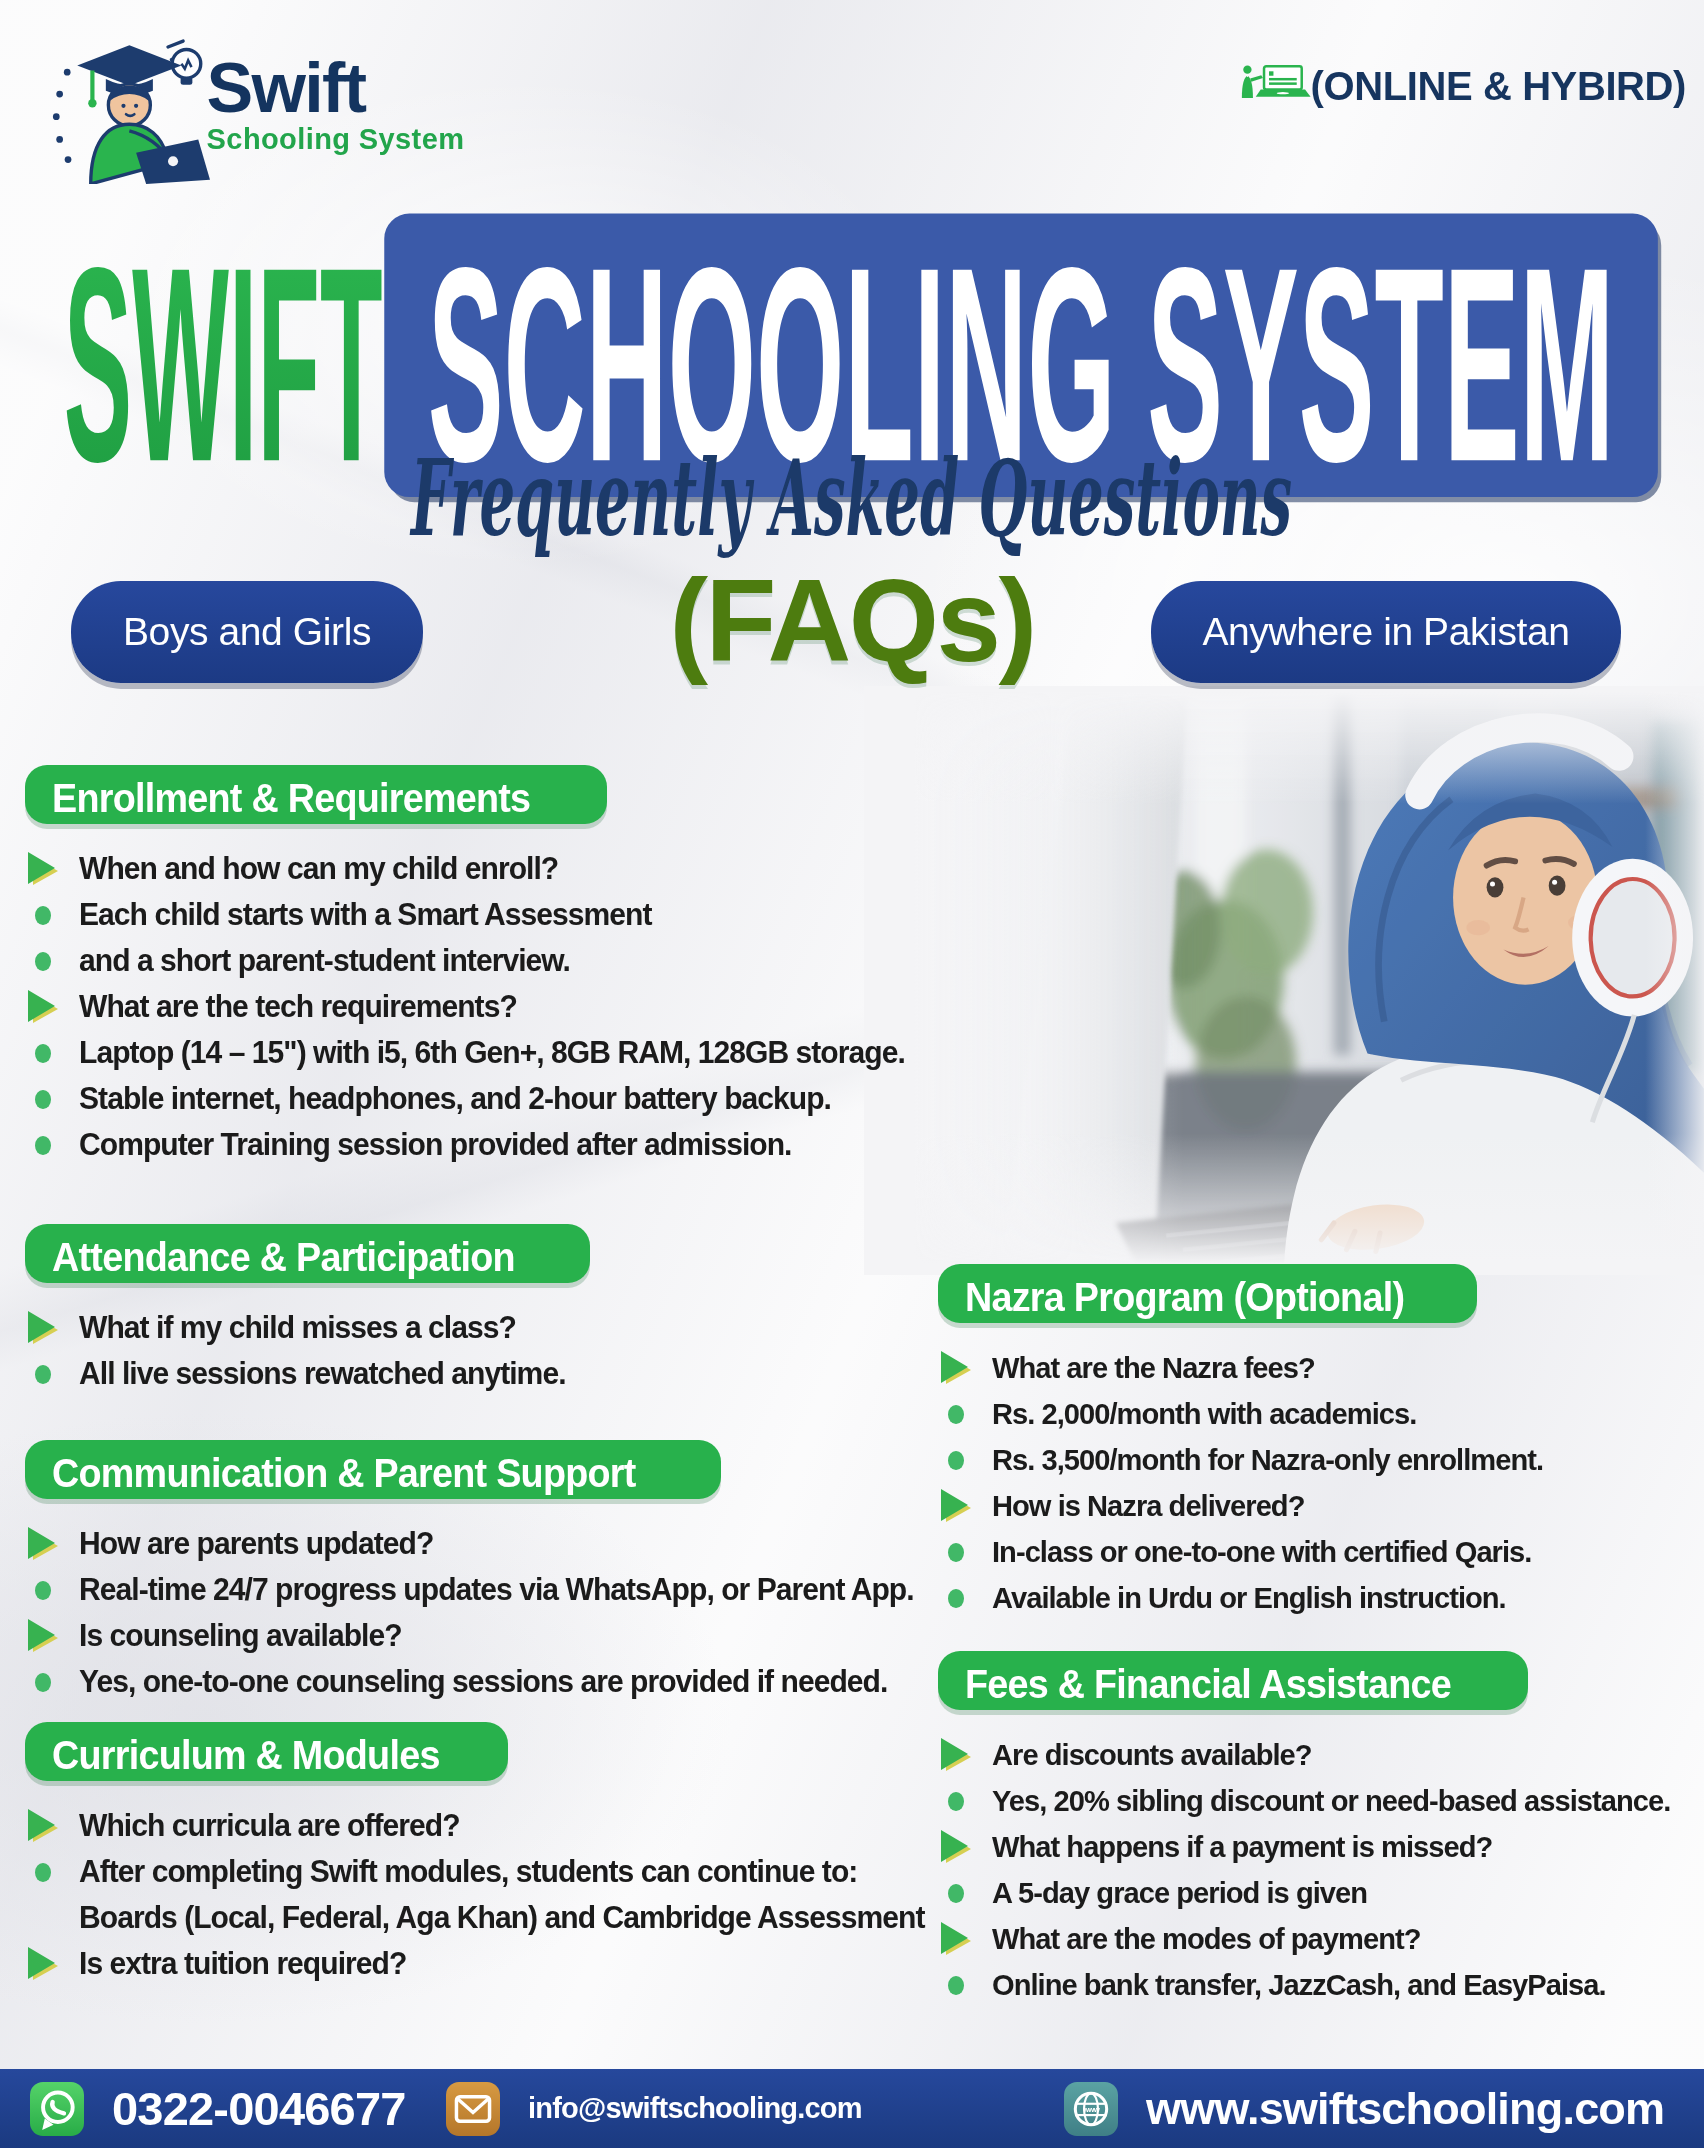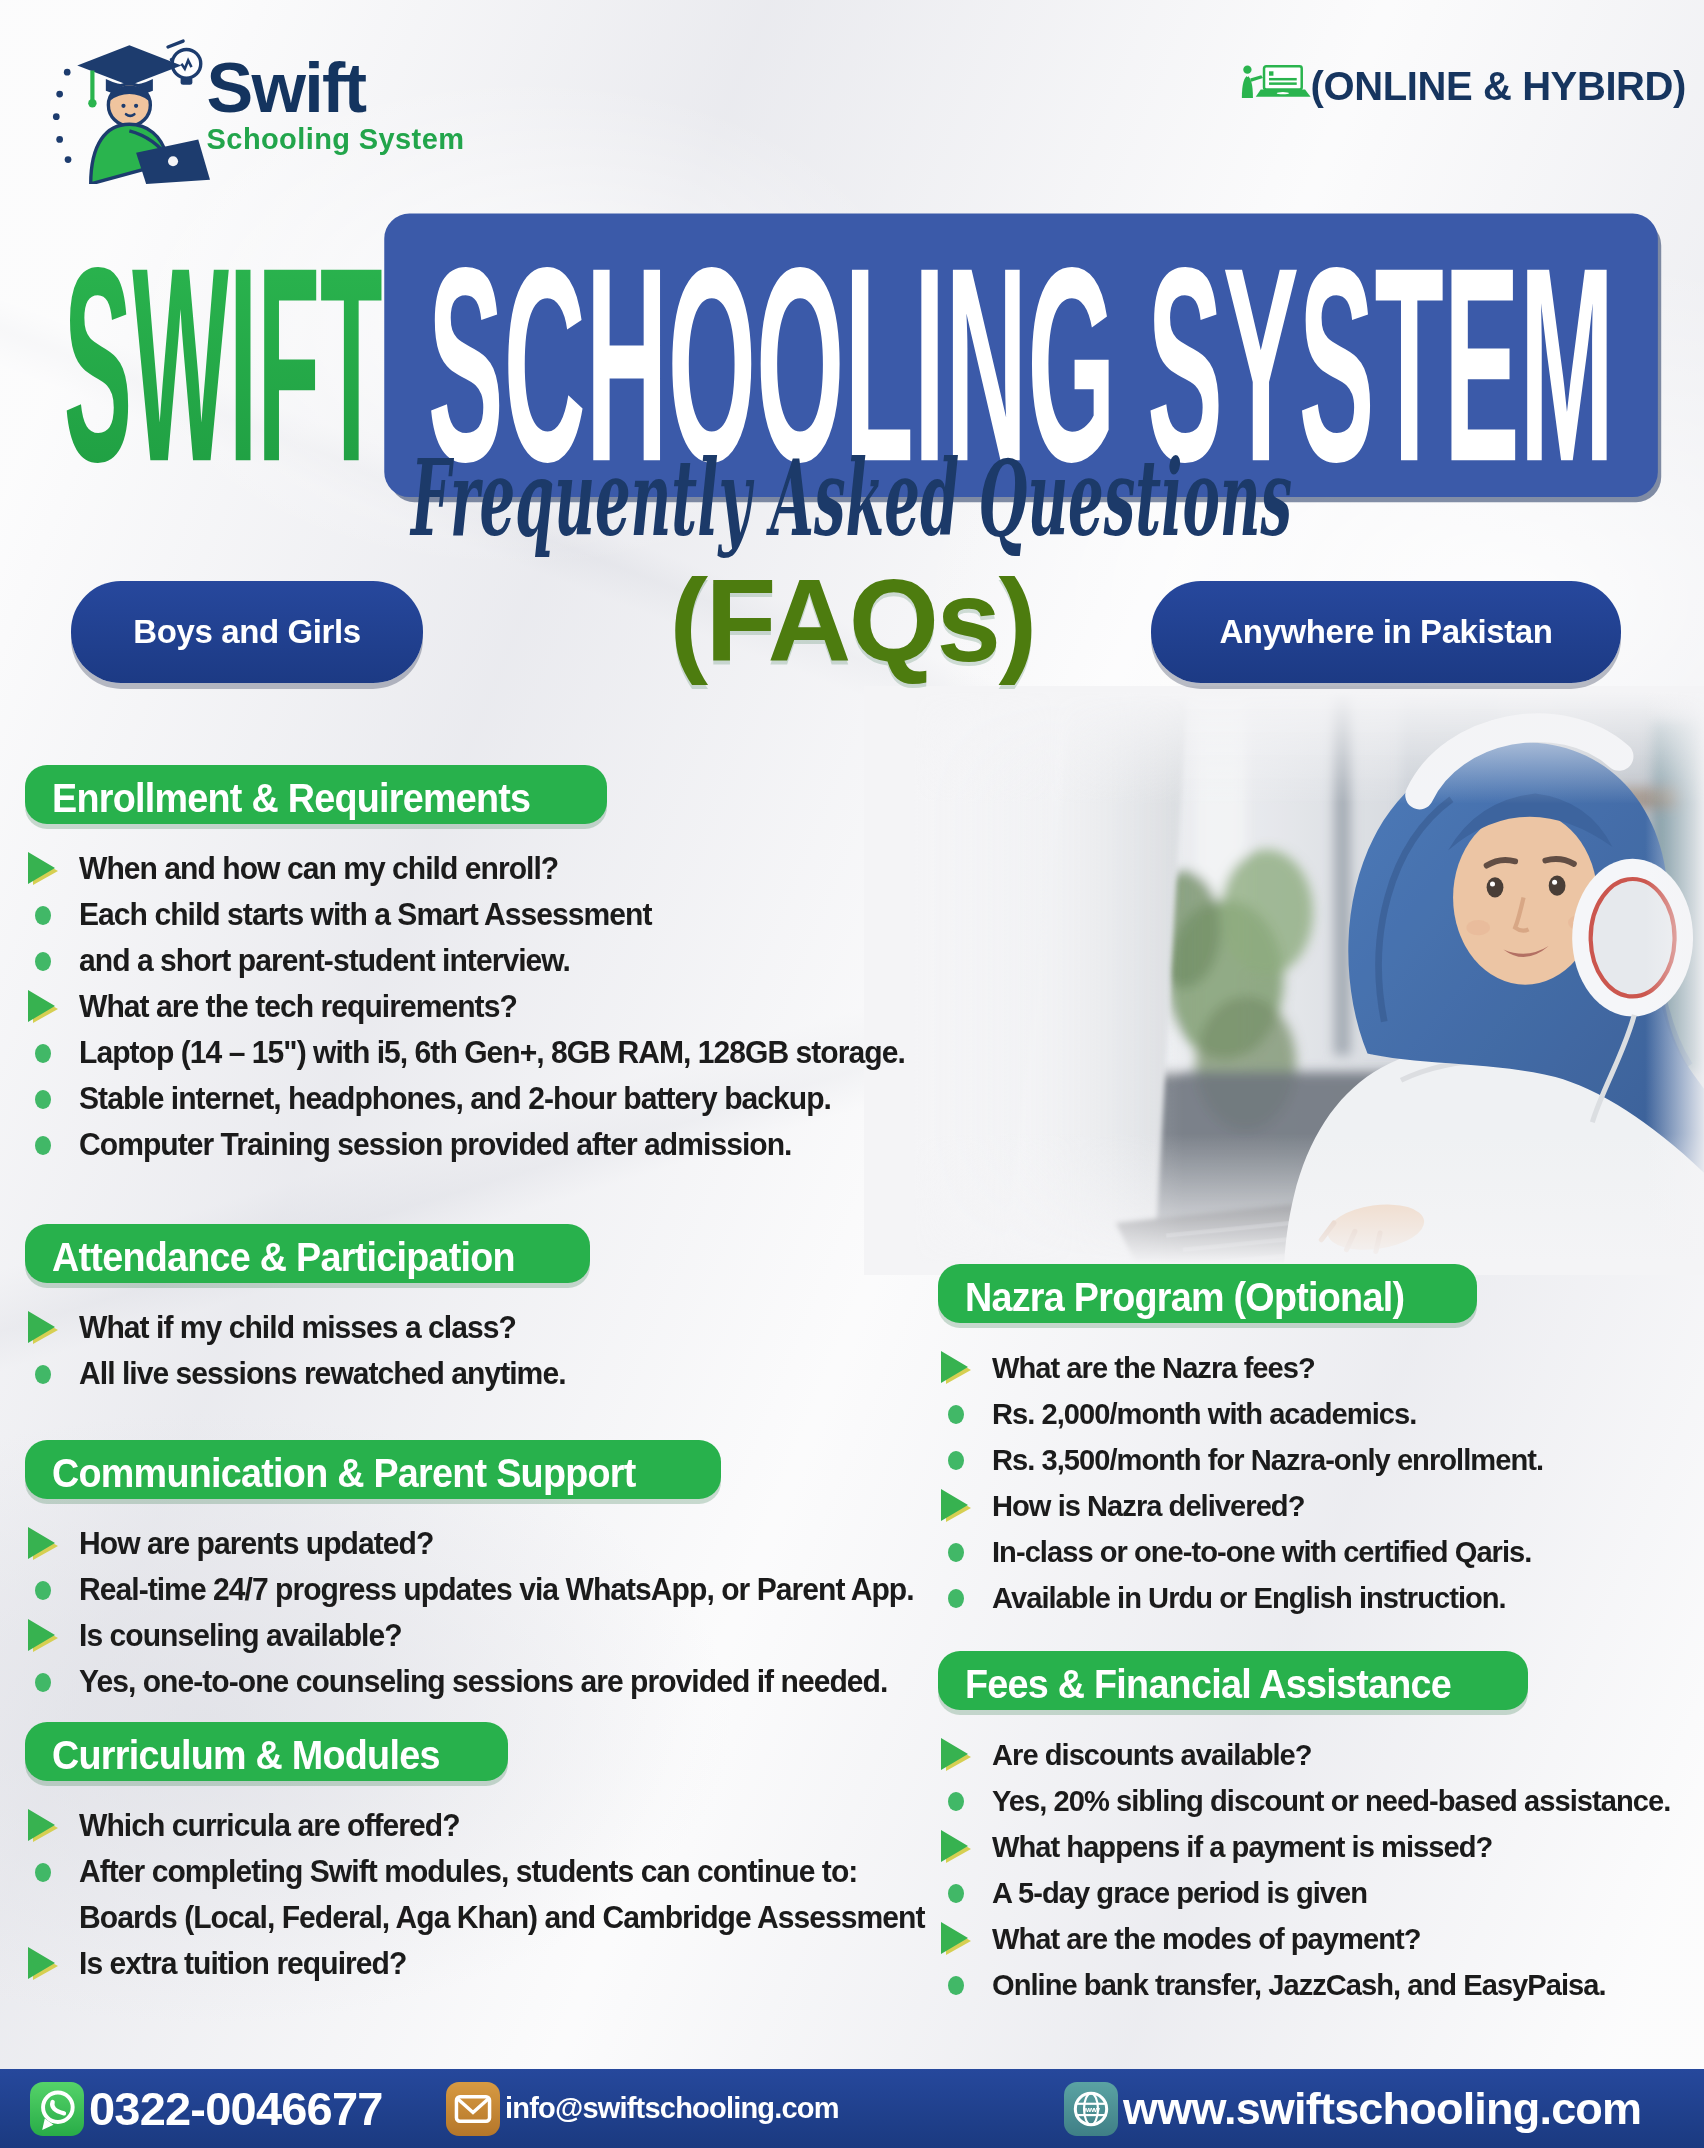--- a/index.html
+++ b/index.html
@@ -34,21 +34,21 @@
   
   .title-svg{left:0;top:210px;z-index:4;}
 
   
   .script-svg{left:0;top:409px;z-index:4;}
 
   
   .pill{
     position:absolute;z-index:4;display:flex;align-items:center;justify-content:center;
     background:linear-gradient(180deg,#27489d 0%,#1c3a84 100%);
-    color:#fff;font-weight:bold;font-size:33px;letter-spacing:-0.4px;
+    color:#fff;font-weight:normal;font-size:39px;letter-spacing:-0.4px;
     border-radius:50px;box-shadow:0 5.9px 0 rgba(10,22,55,.28);white-space:nowrap;
   }
   .pill-left{left:71px;top:581px;width:352px;height:102px;}
   .pill-right{left:1151px;top:581px;width:470px;height:102px;}
   .faq-big{
     position:absolute;left:0;top:554px;width:100%;text-align:center;z-index:4;
     font-size:116px;font-weight:bold;color:#4d7c0f;letter-spacing:-2.5px;
     text-shadow:0 4.2px 0 rgba(18,94,44,.18);
   }
 
@@ -89,21 +89,21 @@
   .photo .fade{position:absolute;inset:0;pointer-events:none;}
   .fade-l{background:linear-gradient(to right,#f4f4f6 6%,rgba(244,244,246,0) 38%);}
   .fade-t{background:linear-gradient(to bottom,#f4f4f6 1%,rgba(244,244,246,0) 20%);}
   .fade-b{background:linear-gradient(to top,#f4f4f6 2%,rgba(244,244,246,0) 24%);}
   .fade-r{background:linear-gradient(to left,rgba(244,244,246,.9) 0%,rgba(244,244,246,0) 7%);}
   .fade-wash{background:rgba(250,250,252,.14);}
 
   
   .footer{left:0;top:2069px;width:1704px;height:79px;z-index:6;
     background:linear-gradient(180deg,#26489c 0%,#1b3a80 100%);}
-  .fgroup{position:absolute;top:0;height:79px;display:flex;align-items:center;gap:5px;color:#fff;font-weight:bold;}
+  .fgroup{position:absolute;top:0;height:79px;display:flex;align-items:center;gap:28px;color:#fff;font-weight:bold;}
   .fg-phone{left:30px;font-size:47px;letter-spacing:-0.8px;}
   .fg-mail{left:446px;font-size:29px;letter-spacing:-0.8px;}
   .fg-web{left:1064px;font-size:45px;letter-spacing:-0.8px;}
 </style>
 </head>
 <body>
 
 <div class="page">
   <div class="paper"></div>
 

